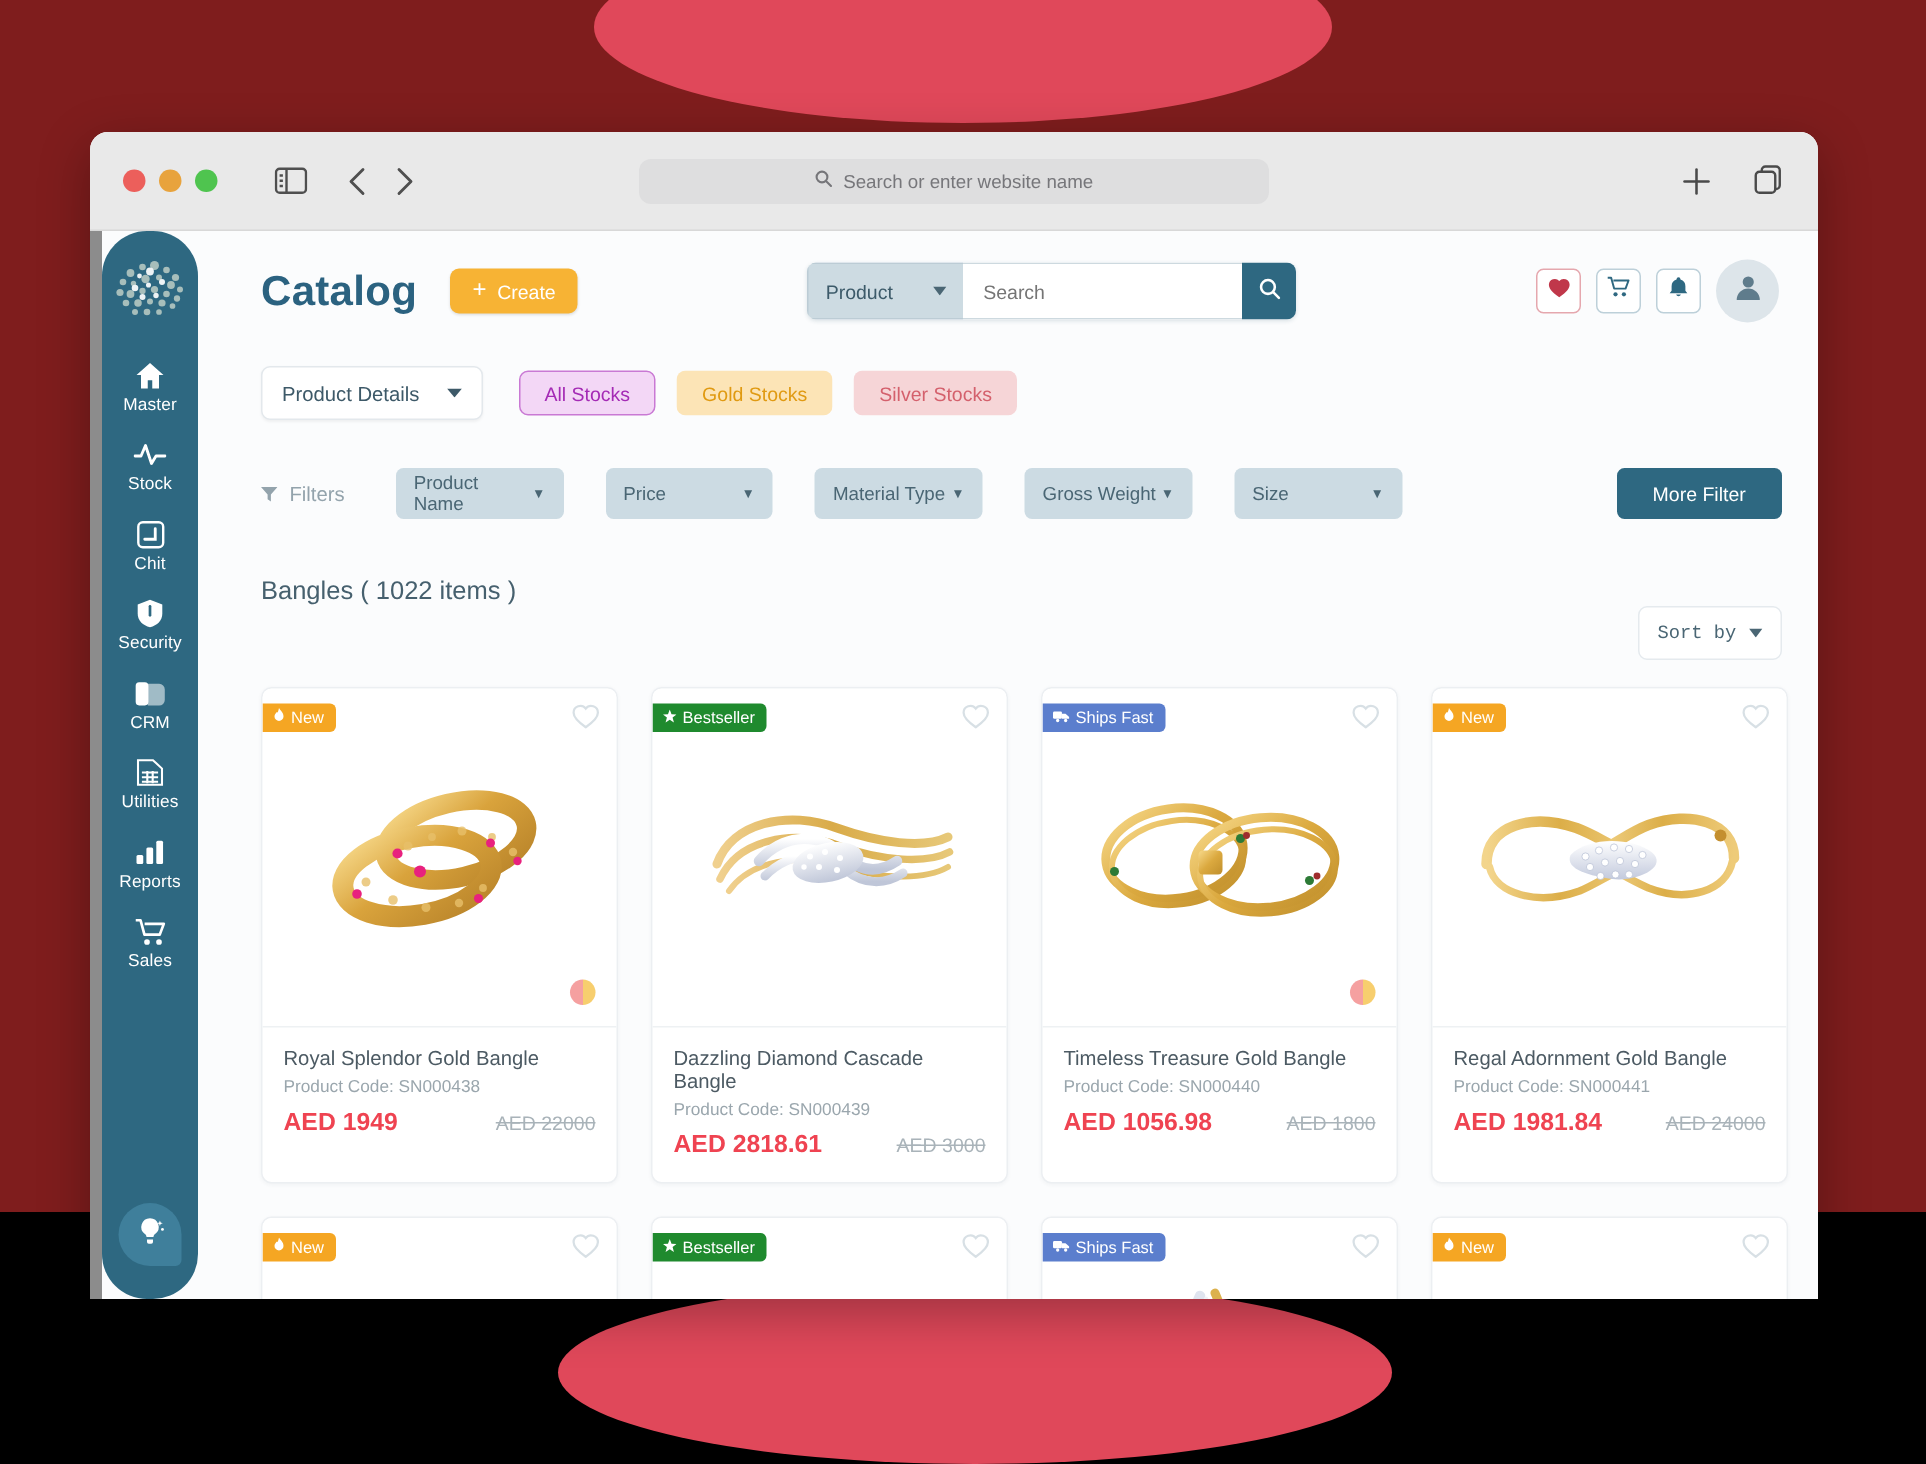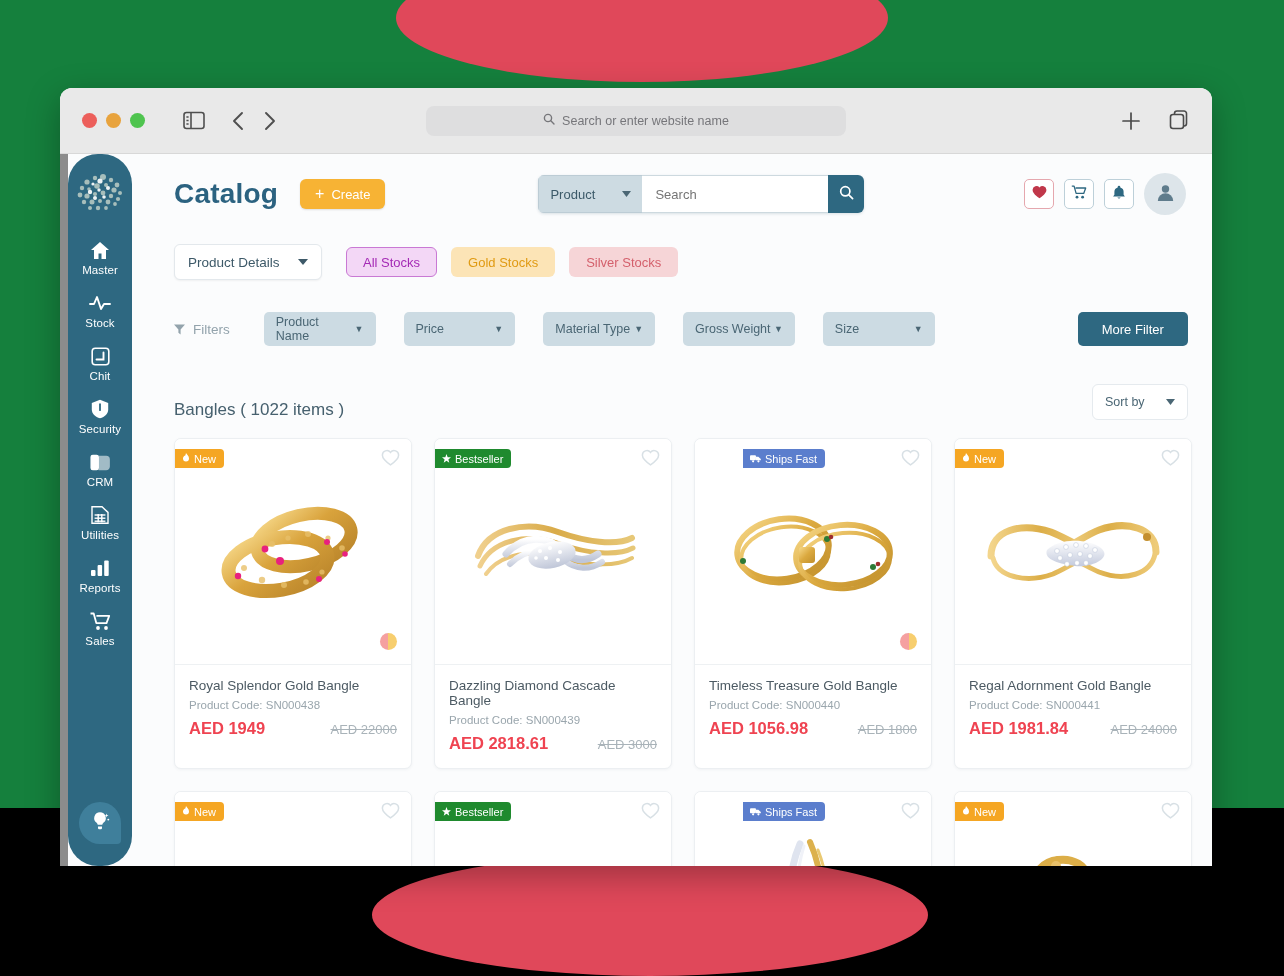--- a/index.html
+++ b/index.html
@@ -2,21 +2,21 @@
 <html><head>
 <meta charset="utf-8">
 <style>
   * { box-sizing: border-box; margin: 0; padding: 0; }
   html, body {
     width: 1284px; height: 976px;
     background: #000000;
     font-family: "Liberation Sans", sans-serif;
     overflow: hidden;
   }
-  .stage { position: relative; width: 1284px; height: 808px; background:#15803d; }
+  .stage { position: relative; width: 1284px; height: 808px; background:#7f1d1d; }
 
   
   .red-blob {
     position: absolute; background: #e0485a; border-radius: 50%;
     z-index: 1;
   }
   .red-top { left: 396px; top: -46px; width: 492px; height: 128px; }
   .red-bottom { left: 372px; top: 854px; width: 556px; height: 122px; }
 
   
@@ -146,42 +146,42 @@
     display:flex; align-items:center; justify-content:space-between;
     padding: 0 12px; font-size:12.5px; color:#4a6674; cursor:pointer;
   }
   .fsel .cv { font-size:9px; color:#4a6674; }
   .morefilter {
     margin-left: 115px; width:146px; height:34px; background:#2e6881; color:#fff;
     border:none; border-radius:5px; font-size:13px; cursor:pointer; font-family:inherit;
   }
 
   
-  .resrow { display:flex; align-items:flex-end; margin-top: 38px; }
+  .resrow { display:flex; align-items:flex-start; margin-top: 38px; flex-direction: column; }
   .restitle { font-size: 17px; color:#46606e; }
   .sortby {
     margin-left:auto; width: 96px; height:36px; background:#fff; border:1px solid #e5eaee;
     border-radius:6px; display:flex; align-items:center; justify-content:space-between;
-    padding:0 12px; font-size:12.5px; color:#4a6674; cursor:pointer;
+    padding:0 12px; font-size:12.5px; color:#4a6674; cursor:pointer;font-family:Liberation Mono, monospace;
   }
 
   
   .grid { display:grid; grid-template-columns: repeat(4, 238px); gap: 22px; margin-top: 18px; }
   .card {
     background:#fff; border:1px solid #eceff2; border-radius:7px; overflow:hidden;
     box-shadow:0 1px 3px rgba(40,60,80,.05); cursor:pointer;
   }
   .cardimg { position:relative; height: 225px; background:#fff; display:flex; align-items:center; justify-content:center; }
   .badge {
     position:absolute; left:0; top:10px; height:19px; border-radius:0 4px 4px 0;
     color:#fff; font-size:11px; display:flex; align-items:center; gap:4px; padding: 0 8px 0 7px;
   }
   .badge.new  { background:#f5a623; }
   .badge.best { background:#1f8a2e; }
-  .badge.ship { background:#5b7ecd;margin-left:48px; }
+  .badge.ship { background:#5b7ecd; }
   .fav { position:absolute; right:11px; top:10px; color:#d8e0e5; cursor:pointer;}
   .swatch {
     position:absolute; right:14px; bottom:14px; width:17px; height:17px; border-radius:50%;
     background: linear-gradient(90deg, #f5a0a0 0 50%, #f7ce6e 50% 100%);
   }
   .cardinfo { border-top:1px solid #eef1f3; padding: 13px 14px 15px; }
   .pname { font-size:13.5px; color:#4c5a63; }
   .pcode { font-size:11.5px; color:#9aa6ad; margin-top:6px; }
   .prices { display:flex; align-items:baseline; margin-top:8px; }
   .pnow { font-size:16.5px; font-weight:700; color:#ef4351; }

